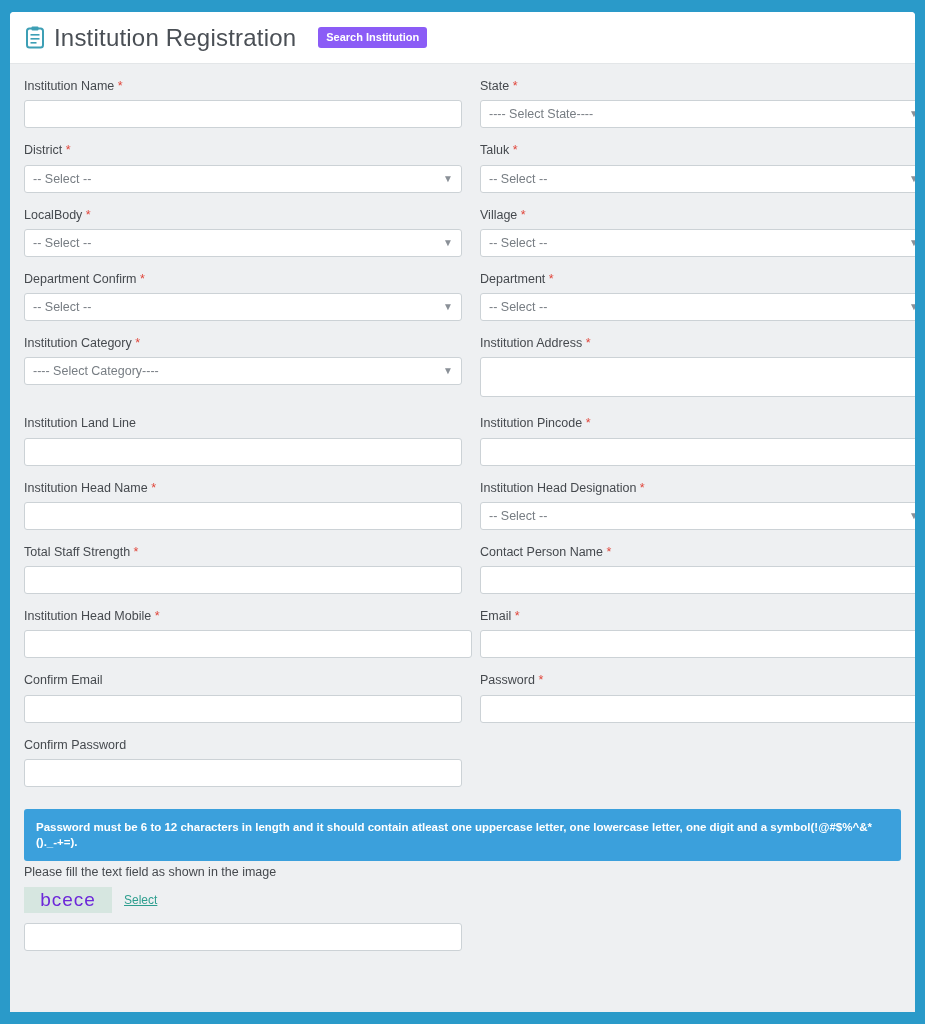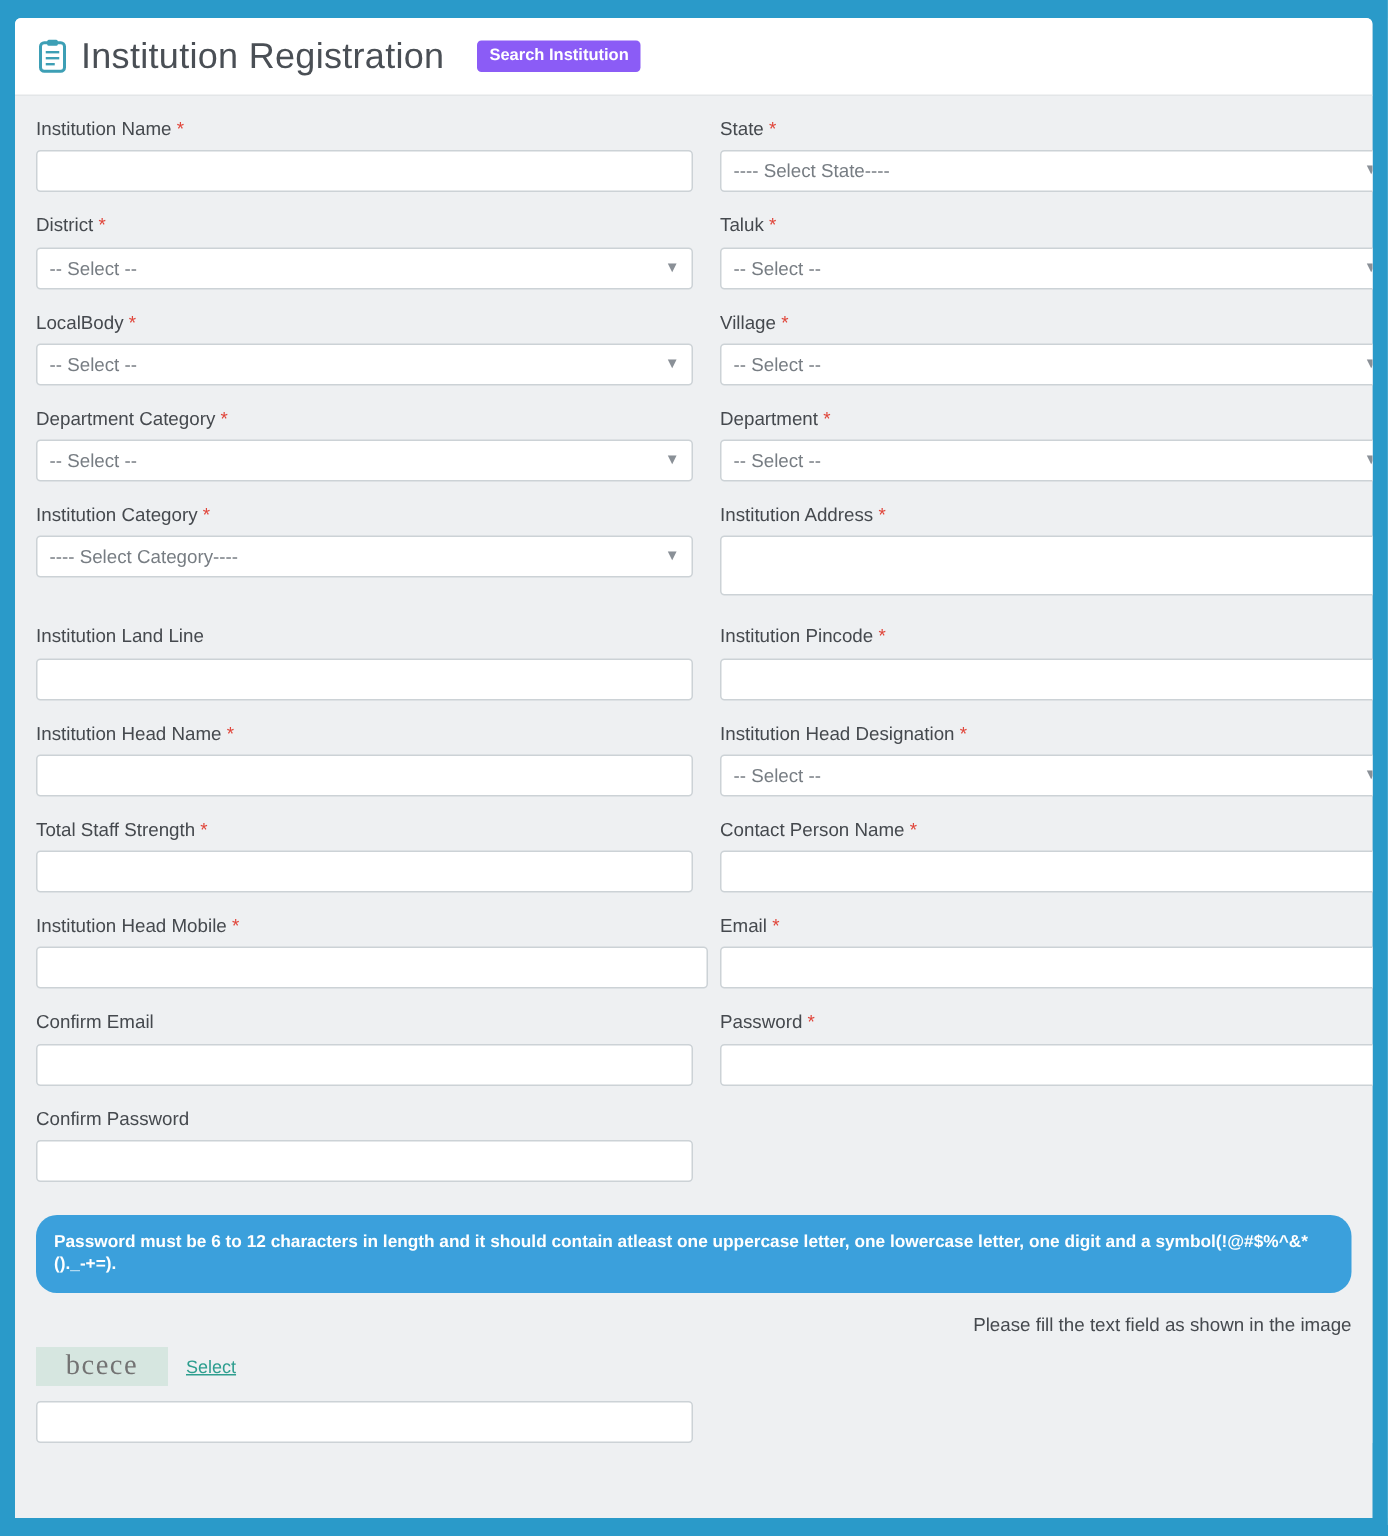--- a/index.html
+++ b/index.html
@@ -110,39 +110,39 @@
   textarea.control {
     height: 40px;
     resize: vertical;
     padding: 5px 8px;
   }
   .notice {
     background: #3ba0dc;
     color: #ffffff;
     font-size: 11.5px;
     font-weight: bold;
-    border-radius: 14px;
+    border-radius: 3px;
     padding: 11px 12px;
-    margin: 8px 0 14px 0;
+    margin: 8px 0 4px 0;
     line-height: 1.3;
   }
   .captcha-label {
-    font-size: 12.5px; color: #45494e; margin-bottom: 8px; display: block; text-align: right;
+    font-size: 12.5px; color: #45494e; margin-bottom: 8px; display: block;
   }
   .captcha-row {
     display: flex; align-items: center; margin-bottom: 10px;
   }
   .captcha-img {
     width: 88px; height: 26px;
     background: #d6e6e0;
     display: flex; align-items: center; justify-content: center;
-    font-family: Liberation Serif, serif;
+    font-family: Liberation Sans, sans-serif;
     font-size: 19px;
     letter-spacing: 1px;
-    color: #737373;
+    color: #6d28d9;
   }
   .renew-link {
     margin-left: 12px;
     color: #2e9e8f;
     font-size: 12px;
     text-decoration: underline;
     cursor: pointer;
   }
   .bottom-fade {
     position: absolute;
@@ -243,21 +243,21 @@
           <div class="select-wrap">
             <select class="control">
               <option>-- Select --</option>
             </select>
             <span class="chev">▼</span>
           </div>
         </div>
 
         <div class="field">
           <label class="label">
-            <span>Department Category</span>
+            <span>Department Confirm</span>
             <span class="req">*</span>
           </label>
           <div class="select-wrap narrow">
             <select class="control">
               <option>-- Select --</option>
             </select>
             <span class="chev">▼</span>
           </div>
         </div>
 

